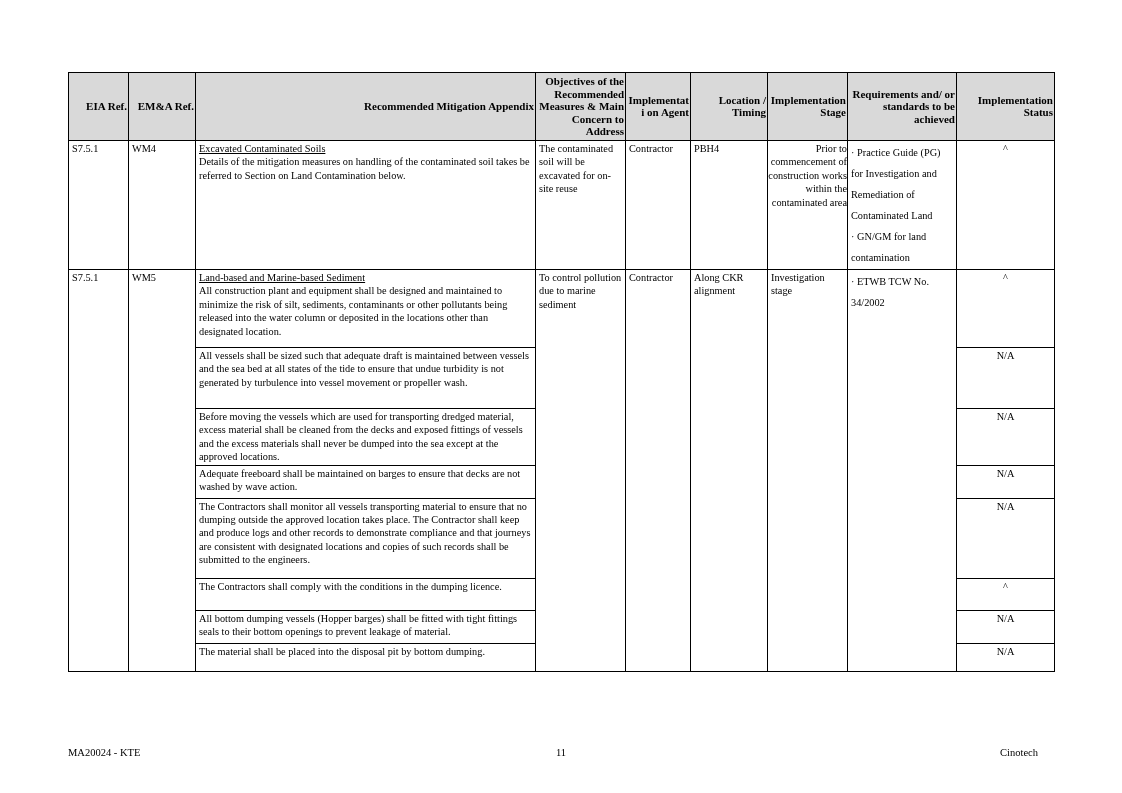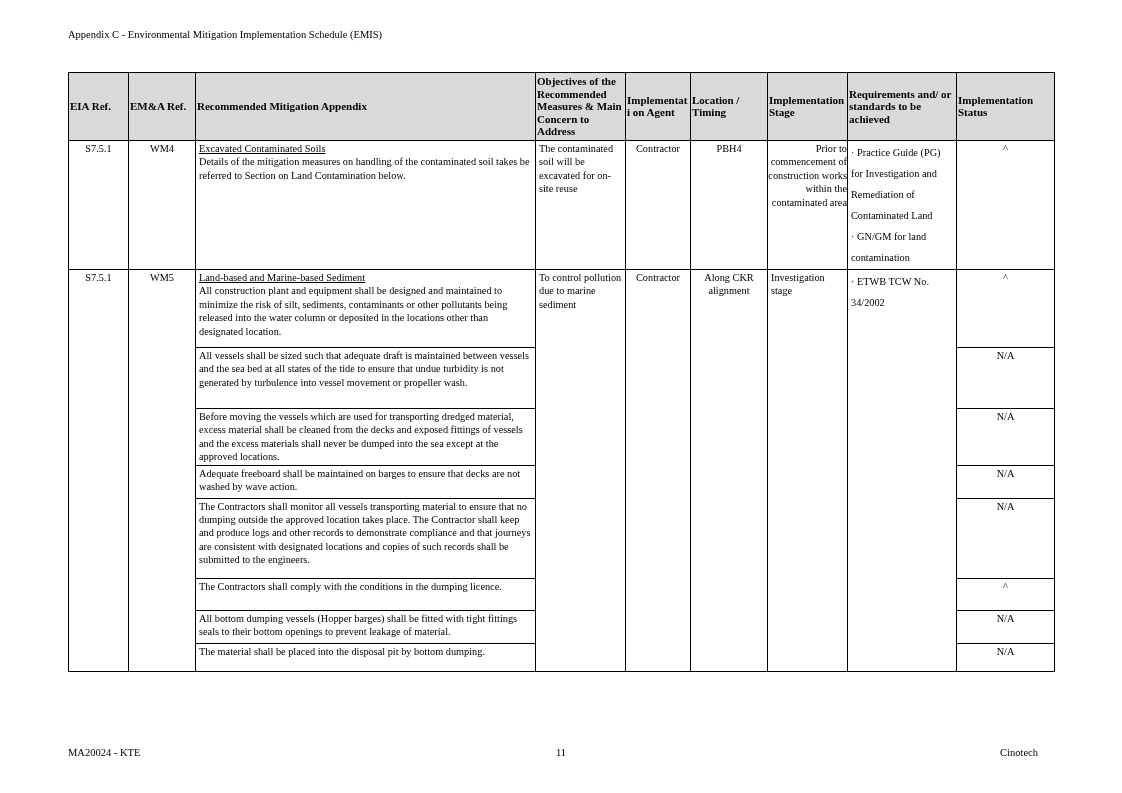--- a/index.html
+++ b/index.html
@@ -27,40 +27,39 @@
     vertical-align:top;
     font-size:10.3px; line-height:13.4px;
     padding:1px 3px;
     overflow:hidden;
     word-wrap:break-word;
   }
   .emis th {
     background:#d9d9d9;
     font-weight:bold;
     font-size:11px; line-height:12.6px;
-    text-align:left; vertical-align:middle;
+    text-align:right; vertical-align:middle;
     padding:2px 1px;
   }
-  td.c   { text-align:center; }
+  td.c   { text-align:left; }
   td.stage-c { text-align:right; padding:1px 0; }
   td.req { line-height:21px; }
   td.status { text-align:center; }
   .u { text-decoration:underline; }
 
   .footer { position:absolute; left:0; right:0; top:747px; font-size:10.5px; }
   .footer .fl { position:absolute; left:68px; white-space:nowrap; }
   .footer .fc { position:absolute; left:50%; transform:translateX(-50%); }
   .footer .fr { position:absolute; right:84px; white-space:nowrap; }
 </style>
 </head>
 <body>
 
 <div class="page">
 
-  <div class="doc-title">Appendix C - Environmental Mitigation Implementation Schedule (EMIS)</div>
 
   <table class="emis">
     <colgroup>
       <col style="width:60px">
       <col style="width:67px">
       <col style="width:340px">
       <col style="width:90px">
       <col style="width:65px">
       <col style="width:77px">
       <col style="width:80px">

